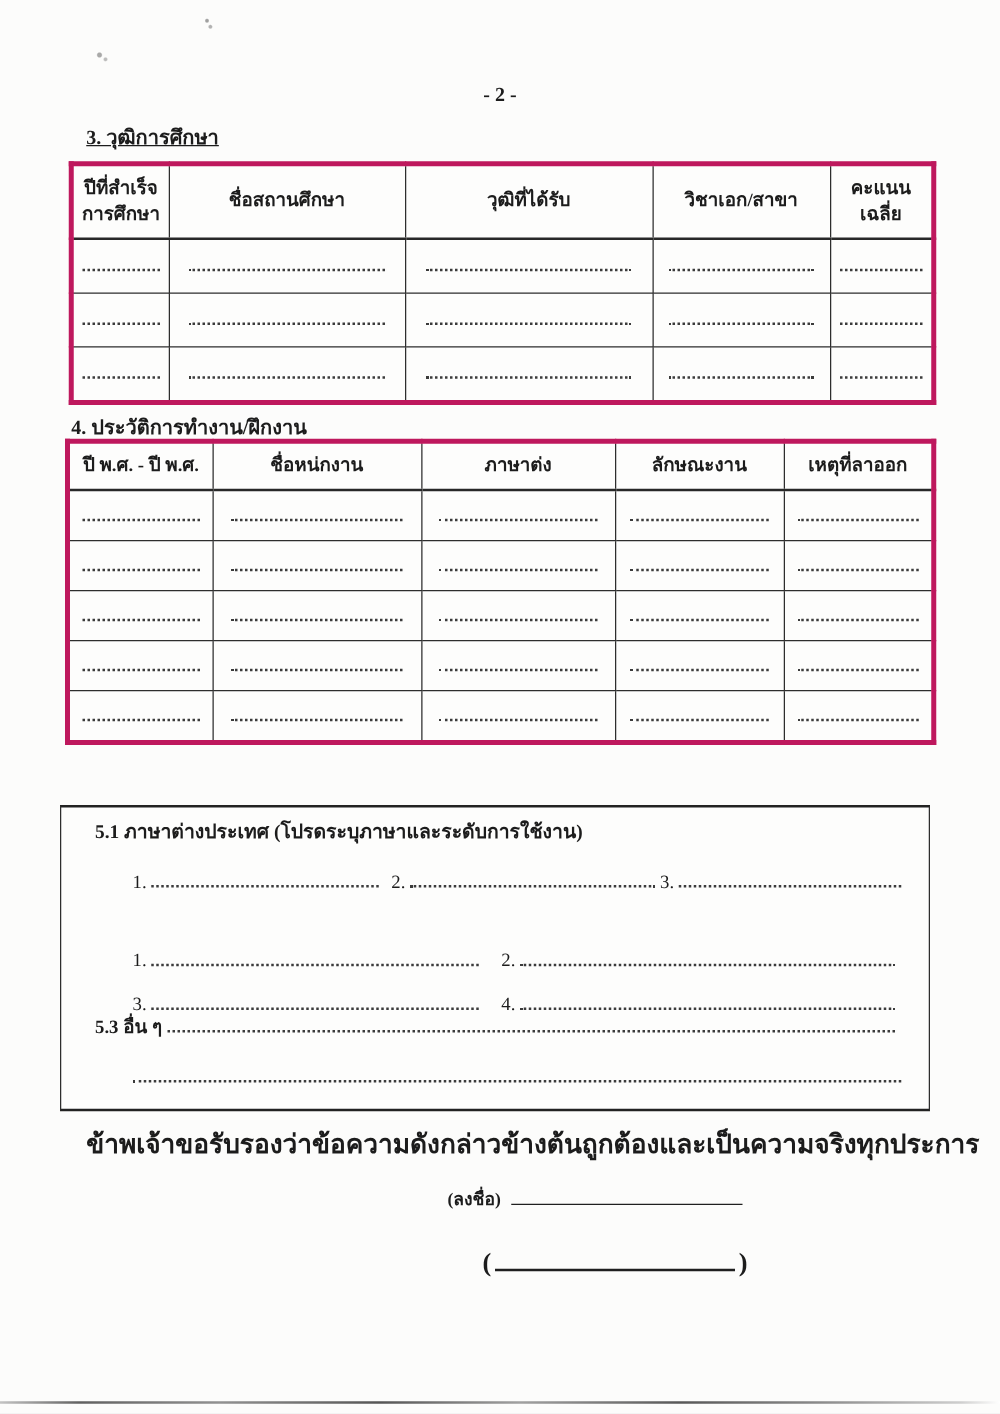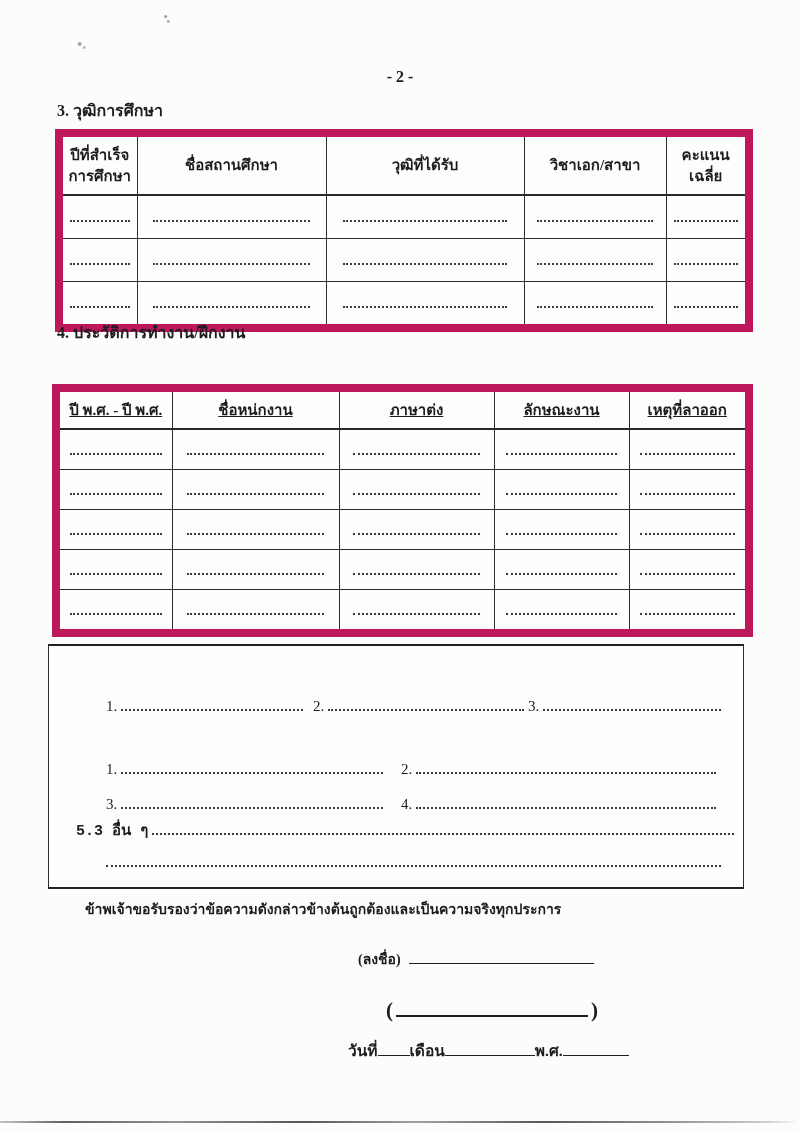--- a/index.html
+++ b/index.html
@@ -13,56 +13,56 @@
     overflow:hidden;
     line-height:1.35;
   }
   .page-number {
     position:absolute; left:0; top:66px; width:800px;
     text-align:center; font-weight:bold; font-size:16px;
   }
   .sec-heading {
     position:absolute; font-weight:bold; font-size:16px; white-space:nowrap;
   }
-  #h3 { left:57px; top:100px; }
-  #h4 { left:57px; top:322px; }
+  #h3 { left:69px; top:100px;text-decoration:underline; }
+  #h4 { left:57px; top:332px; }
   #h5 { left:57px; top:616px; }
 
   table { border-collapse:collapse; table-layout:fixed; background:#fdfdfc; }
   table, th, td { border:1px solid #2d2d2d; }
-  .doc-table { position:absolute; border:8px solid #be185d; }
+  .doc-table { position:absolute; border:4px solid #be185d; }
   th {
     font-weight:bold; font-size:15px; text-align:center;
     vertical-align:middle; padding:4px 2px;
     border-bottom:2px solid #282828;
   }
   #edu-table { left:55px; top:129px; width:690px; }
   #edu-table th { height:49px; }
   #edu-table td { height:40px; }
-  #work-table { left:52px; top:384px; width:693px;text-decoration:underline; }
+  #work-table { left:52px; top:351px; width:693px; }
   #work-table th { height:28px; }
   #work-table td { height:37px; }
   td.blank { text-align:center; vertical-align:middle; }
   .dots {
     display:inline-block; height:9px; width:84%;
     border-bottom:2px dotted #3b3b3b;
   }
 
   .skills-box {
     position:absolute; left:48px; top:644px; width:694px; height:241px;
     border:1px solid #2d2d2d; border-top:2.5px solid #222; border-bottom:2.5px solid #222;
     background:#fdfdfc;
   }
   .skills-box .bold-line { position:absolute; font-weight:bold; font-size:15.5px; white-space:nowrap; }
   .sk-item { position:absolute; font-size:15px; white-space:nowrap; }
   .sk-item .dots { vertical-align:baseline; margin-left:4px; }
 
   .cert {
-    position:absolute; left:85px; top:901px;
-    font-weight:bold; font-size:14px; white-space:nowrap;
+    position:absolute; left:69px; top:901px;
+    font-weight:bold; font-size:21px; white-space:nowrap;
   }
   .sign-row { position:absolute; left:358px; top:950px; font-weight:bold; font-size:14px; }
   .uline { display:inline-block; border-bottom:1.5px solid #1f1f1f; height:0.95em; vertical-align:baseline; }
   .sign-row .uline { width:185px; margin-left:8px; }
 
   .paren-row { position:absolute; left:386px; top:994px; font-size:21px; font-weight:bold; }
   .paren-row .uline { width:192px; height:1em; margin:0 3px; border-bottom-width:2px; }
 
   .date-row { position:absolute; left:348px; top:1040px; font-weight:bold; font-size:15.5px; }
   .date-row .uline { border-bottom-width:1.5px; }
@@ -196,20 +196,21 @@
         <td class="blank"><span class="dots"></span></td>
         <td class="blank"><span class="dots"></span></td>
         <td class="blank"><span class="dots"></span></td>
         <td class="blank"><span class="dots"></span></td>
       </tr>
     </tbody>
   </table>
 
 
   <div class="skills-box">
+    <div class="bold-line" style="left:27px; top:10px;">5.1 ภาษาต่างประเทศ (โปรดระบุภาษาและระดับการใช้งาน)</div>
 
     <div class="sk-item" style="left:57px; top:50px;">
       <span>1.</span><span class="dots" style="width:182px;"></span>
     </div>
     <div class="sk-item" style="left:264px; top:50px;">
       <span>2.</span><span class="dots" style="width:196px;"></span>
     </div>
     <div class="sk-item" style="left:479px; top:50px;">
       <span>3.</span><span class="dots" style="width:178px;"></span>
     </div>
@@ -221,37 +222,34 @@
     <div class="sk-item" style="left:352px; top:113px;">
       <span>2.</span><span class="dots" style="width:300px;"></span>
     </div>
     <div class="sk-item" style="left:57px; top:148px;">
       <span>3.</span><span class="dots" style="width:262px;"></span>
     </div>
     <div class="sk-item" style="left:352px; top:148px;">
       <span>4.</span><span class="dots" style="width:300px;"></span>
     </div>
 
-    <div class="sk-item" style="left:27px; top:176px; font-weight:bold;font-family:Liberation Mono, monospace;">
+    <div class="sk-item" style="left:27px; top:166px; font-weight:bold;">
       <span>5.3 อื่น ๆ</span><span class="dots" style="width:582px;"></span>
     </div>
     <div class="sk-item" style="left:57px; top:206px;">
       <span class="dots" style="width:615px; margin-left:0;"></span>
     </div>
   </div>
 
   <div class="cert">ข้าพเจ้าขอรับรองว่าข้อความดังกล่าวข้างต้นถูกต้องและเป็นความจริงทุกประการ</div>
 
   <div class="sign-row">
     <span>(ลงชื่อ)</span><span class="uline"></span>
   </div>
 
   <div class="paren-row">
     <span>(</span><span class="uline"></span><span>)</span>
   </div>
 
-  <div class="date-row">
-    <span>วันที่</span><span class="uline u-day"></span><span>เดือน</span><span class="uline u-month"></span><span>พ.ศ.</span><span class="uline u-year"></span>
-  </div>
 
   <div class="scan-line"></div>
 
 </div>
 
 </body></html>

